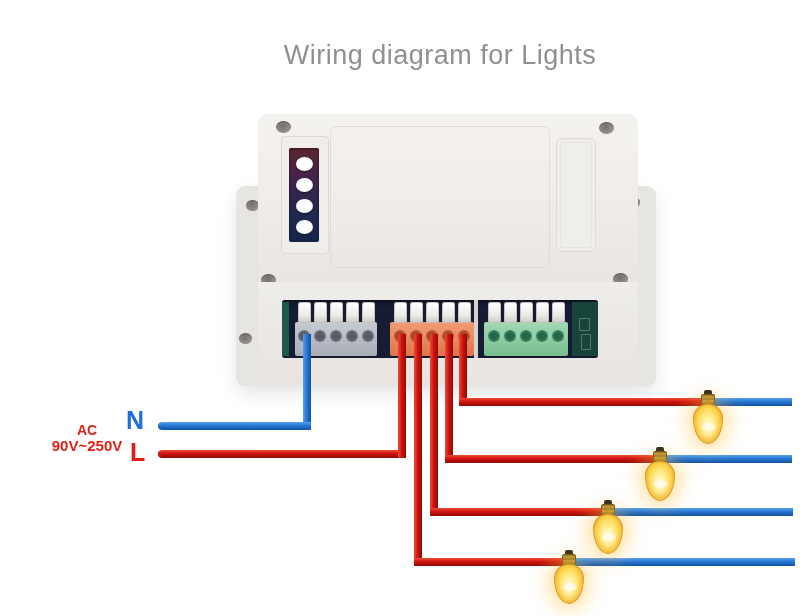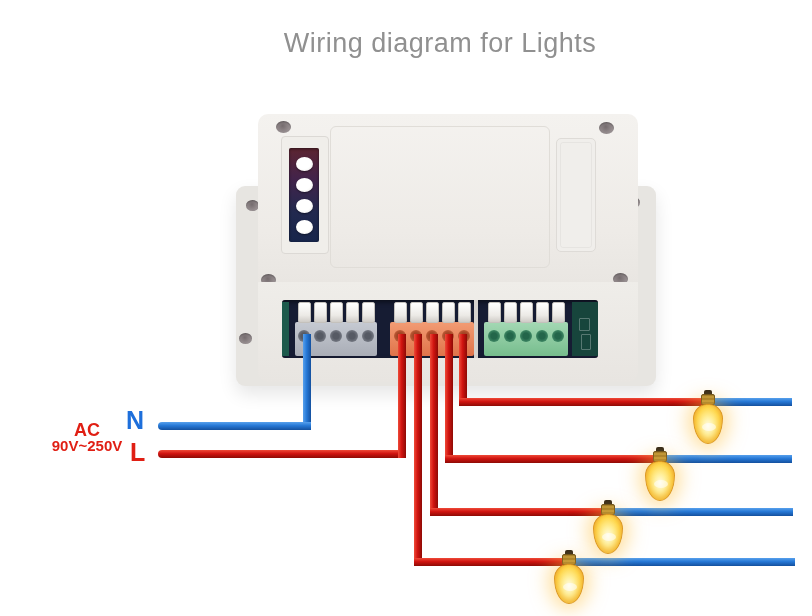--- a/index.html
+++ b/index.html
@@ -2,21 +2,21 @@
 <html style="--title-text: #909090; --label-red: #e01f14; --label-blue: #1e6fdb; --live-wire: #d01410; --neutral-wire: #2678d6; --device-body: #f0eeea; --terminal-gray: #b6bac2; --terminal-orange: #ec8a61; --terminal-green: #8fcba1; --pcb-dark: #161c33; --bulb-glass: #ffd84d;"><head>
 <meta charset="utf-8">
 <style>
   html,body{margin:0;padding:0;background:#fff;}
   .stage{
     position:relative;width:812px;height:616px;background:#ffffff;overflow:hidden;
     font-family:"Liberation Sans", sans-serif;
   }
   
   .title{
-    position:absolute;left:100px;top:28px;width:680px;margin:0;
+    position:absolute;left:100px;top:40px;width:680px;margin:0;
     text-align:center;font-size:27px;font-weight:400;letter-spacing:.5px;
     color:var(--title-text,#909090);
   }
   
   .flange{
     position:absolute;left:236px;top:186px;width:420px;height:200px;
     background:#e7e5e1;border-radius:9px;box-shadow:0 8px 18px rgba(0,0,0,.10);
   }
   .screw{
     position:absolute;width:15px;height:12px;border-radius:50%;
@@ -112,21 +112,21 @@
     box-shadow:0 0 18px 6px rgba(255,195,70,.5), inset 0 -3px 6px rgba(230,150,30,.55);
   }
   .bulb .glass::after{
     content:"";position:absolute;left:8px;top:18px;width:14px;height:8px;border-radius:50%;
     background:rgba(255,255,255,.55);
   }
   
   .n-label{position:absolute;left:126px;top:406px;font-size:25px;font-weight:bold;color:var(--label-blue,#1e6fdb);z-index:6;}
   .l-label{position:absolute;left:130px;top:438px;font-size:25px;font-weight:bold;color:var(--label-red,#e01f14);z-index:6;}
   .ac-box{position:absolute;left:45px;top:423px;width:84px;text-align:center;color:var(--label-red,#e01f14);z-index:6;}
-  .ac-box .ac{font-size:18px;font-weight:bold;line-height:15px;}
+  .ac-box .ac{font-size:14px;font-weight:bold;line-height:15px;}
   .ac-box .volts{font-size:15px;font-weight:bold;line-height:16px;}
 </style>
 </head>
 <body>
 
 <div class="stage">
 
   <h1 class="title">Wiring diagram for Lights</h1>
 
   <div class="flange">

